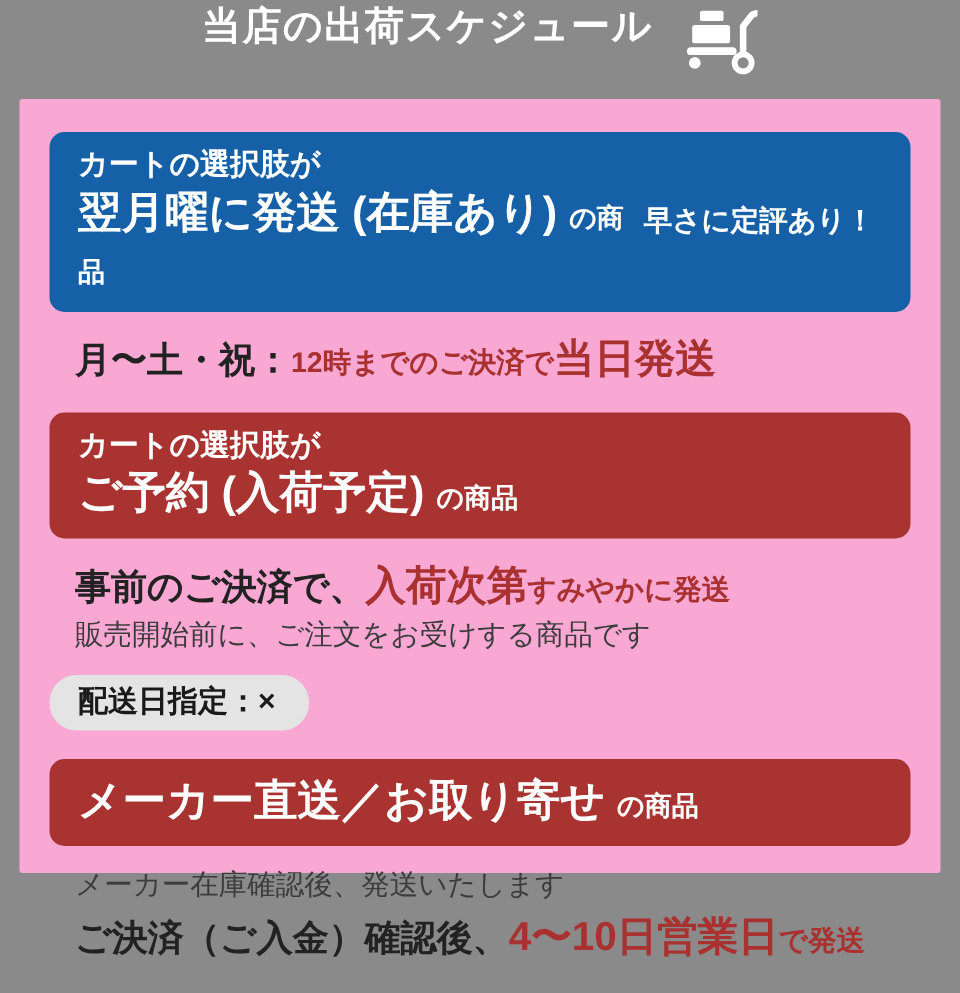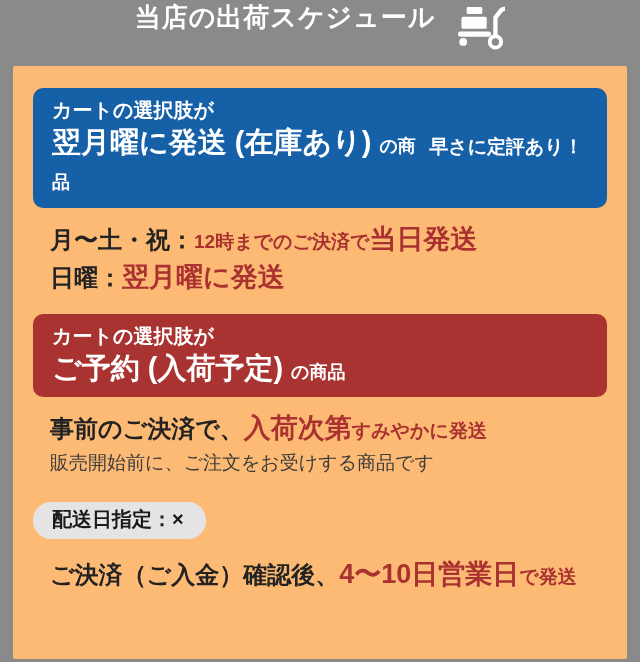--- a/index.html
+++ b/index.html
@@ -18,22 +18,22 @@
   .header-title {
     color:#ffffff;
     font-size:26px;
     font-weight:bold;
     letter-spacing:1px;
   }
   .header-icon svg { width:54px; height:44px; display:block; margin-top:6px; }
 
   .panel {
     margin:0 13px 12px;
-    height:593px;
-    background:#fdba74;
+    height:516px;
+    background:#f9a8d4;
     padding:22px 20px 0;
     border-radius:2px;
   }
 
   .banner {
     border-radius:10px;
     color:#ffffff;
     padding:9px 20px 11px 19px;
   }
   .banner-blue {
@@ -58,21 +58,21 @@
   .red-small { color:#a93230; font-size:19px; font-weight:bold; }
 
   .pill {
     display:inline-block;
     background:#e4e4e4;
     border-radius:18px;
     padding:4px 22px 6px 19px;
     font-size:20px;
     font-weight:bold;
     color:#1a1a1a;
-    margin-top:22px;
+    margin-top:9px;
   }
 </style>
 </head>
 <body>
 
 <div class="header">
   <span class="header-title">当店の出荷スケジュール</span>
   <span class="header-icon">
     <svg viewBox="0 0 62 50" xmlns="http://www.w3.org/2000/svg">
       <rect x="18" y="1" width="18" height="8" rx="1.5" fill="#ffffff"></rect>
@@ -94,23 +94,20 @@
         <div class="banner-title-row">
           <span>翌月曜に発送 (在庫あり)</span><span class="banner-suffix">の商品</span>
         </div>
       </div>
       <div class="side-note">早さに定評あり！</div>
     </div>
     <div class="body-block">
       <div class="line">
         <span class="lbl">月〜土・祝：</span><span class="red-detail">12時までのご決済で</span><span class="red-big">当日発送</span>
       </div>
-      <div class="line">
-        <span class="lbl">日曜：</span><span class="red-big">翌月曜に発送</span>
-      </div>
     </div>
   </div>
 
   <div>
     <div class="banner banner-red">
       <div class="banner-top">カートの選択肢が</div>
       <div class="banner-title-row">
         <span>ご予約 (入荷予定)</span><span class="banner-suffix">の商品</span>
       </div>
     </div>
@@ -119,21 +116,29 @@
         <span class="lbl">事前のご決済で、</span><span class="red-big">入荷次第</span><span class="red-small">すみやかに発送</span>
       </div>
       <div class="line">
         <span class="plain">販売開始前に、ご注文をお受けする商品です</span>
       </div>
       <div class="pill">配送日指定：×</div>
     </div>
   </div>
 
   <div>
+    <div class="banner banner-red banner-single">
+      <div class="banner-title-row">
+        <span>メーカー直送／お取り寄せ</span><span class="banner-suffix">の商品</span>
+      </div>
+    </div>
     <div class="body-block">
+      <div class="line">
+        <span class="plain">メーカー在庫確認後、発送いたします</span>
+      </div>
       <div class="line">
         <span class="lbl">ご決済（ご入金）確認後、</span><span class="red-big">4〜10日営業日</span><span class="red-small">で発送</span>
       </div>
 
     </div>
   </div>
 
 </div>
 
 </body></html>

